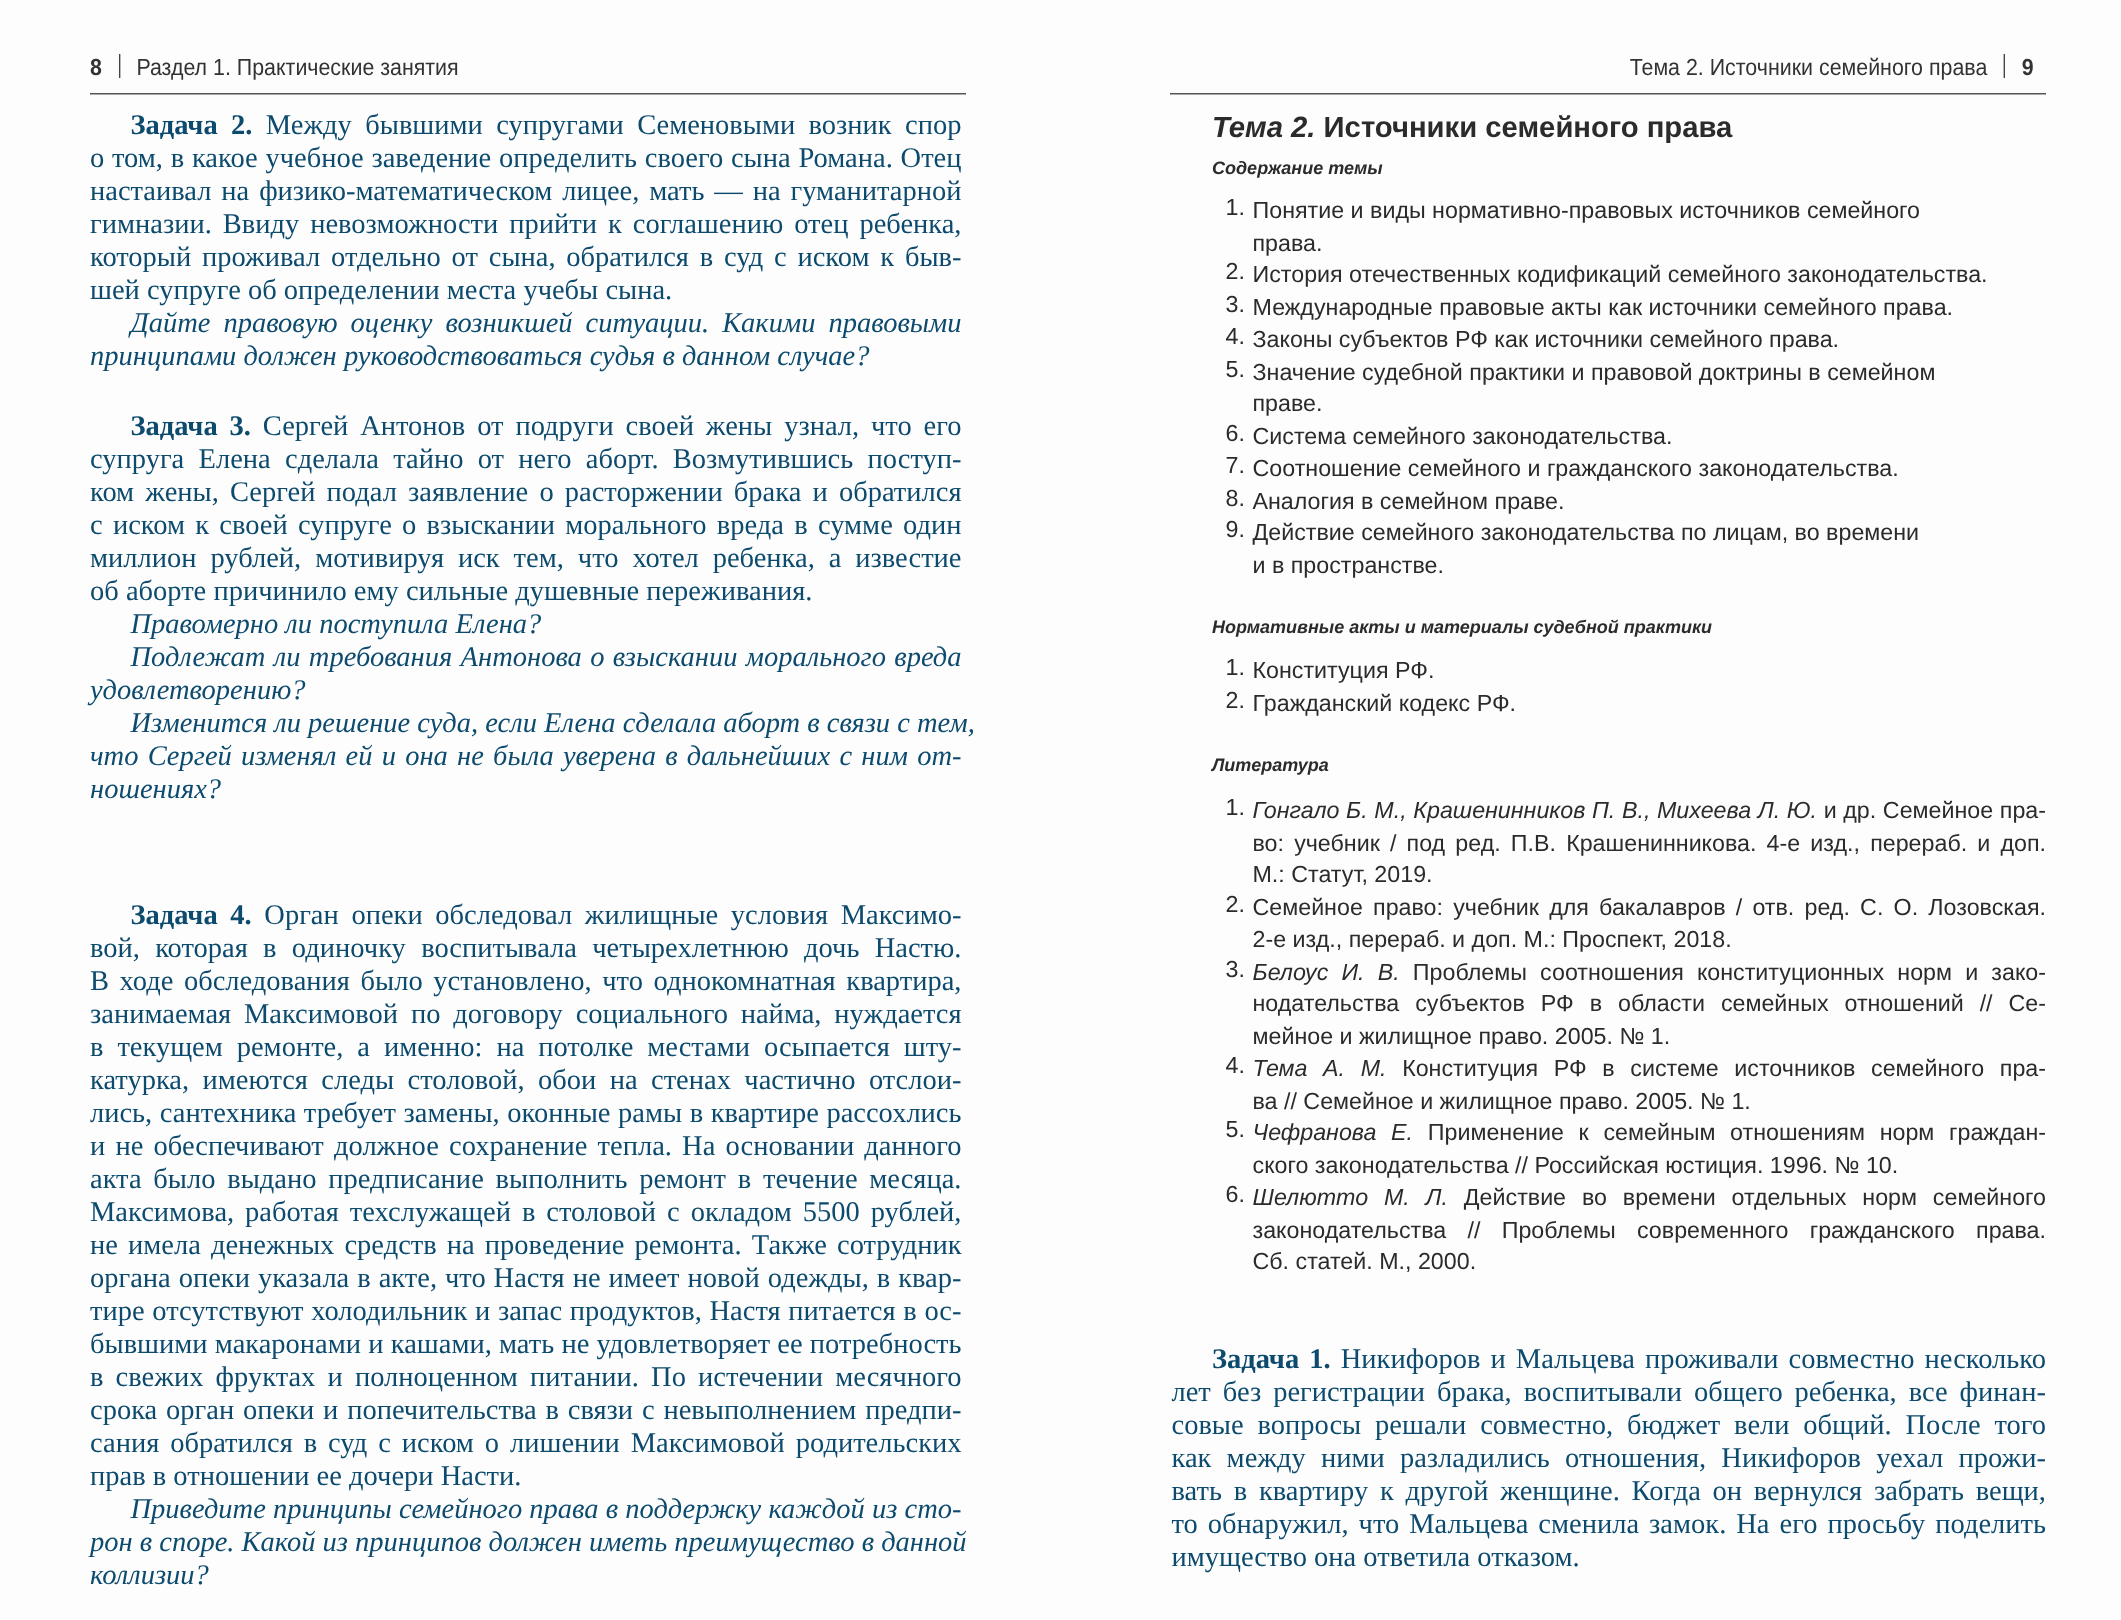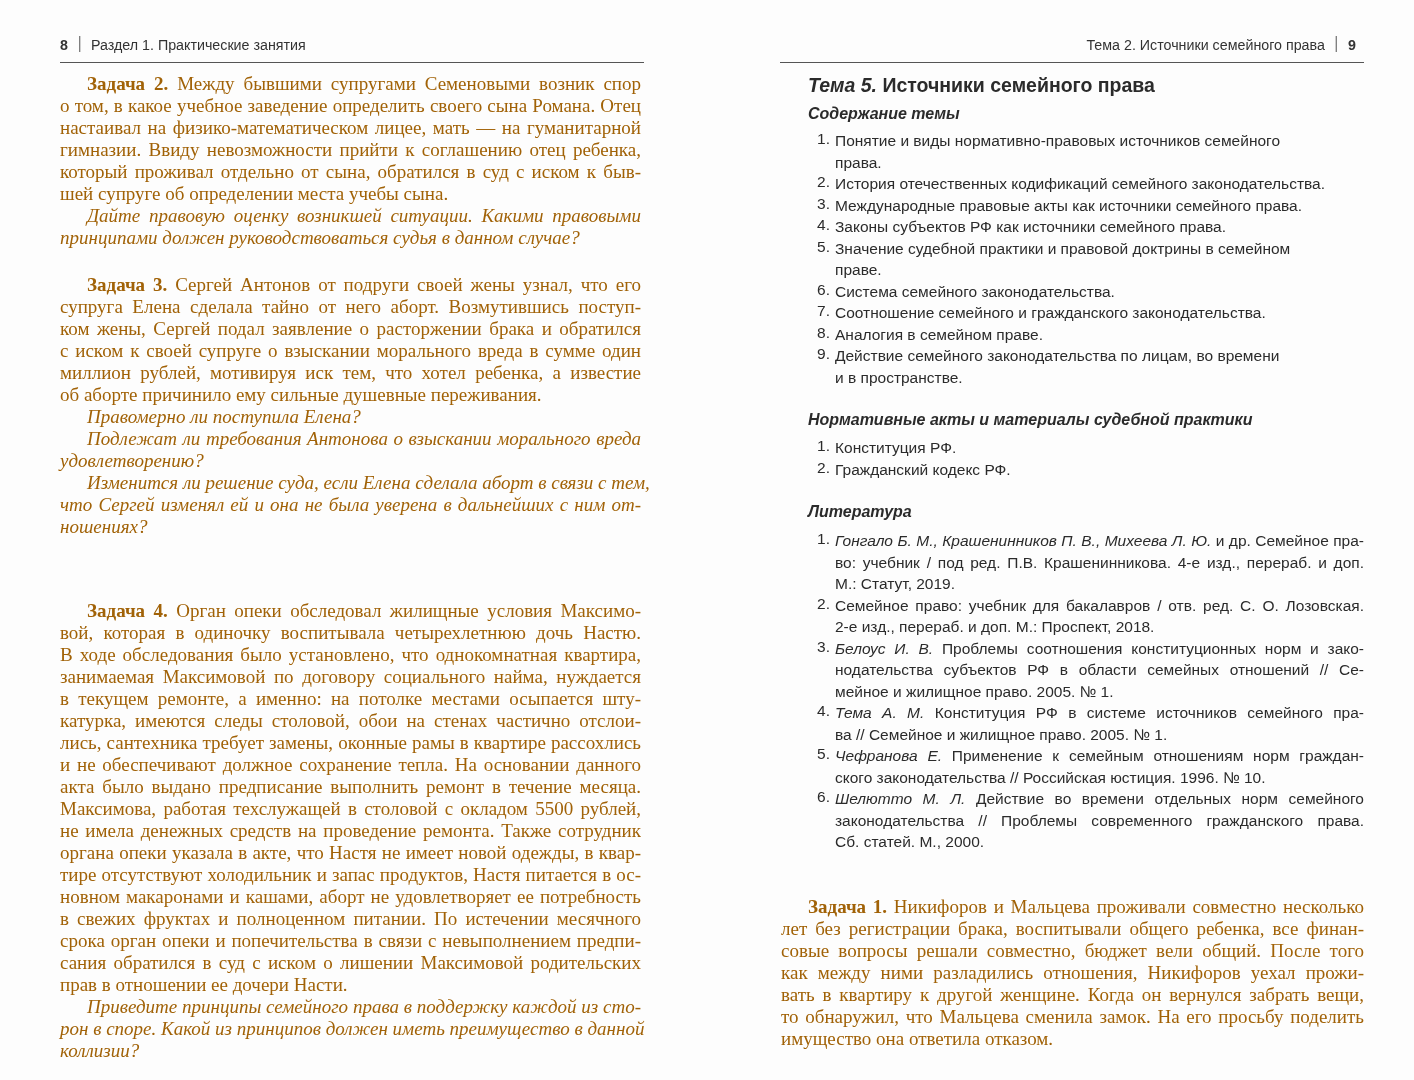--- a/index.html
+++ b/index.html
@@ -18,35 +18,35 @@
   }
   .left-head { left: 60px; }
   .right-head { right: 58px; transform-origin: right top; }
   .running-head .pnum { font-weight: bold; }
   .running-head .sep { display: inline-block; width: 1px; height: 16px; background: #444; vertical-align: -2px; margin: 0 12px; }
   .head-rule { position: absolute; top: 62px; height: 1px; background: #555; }
   .left-rule { left: 60px; width: 584px; }
   .right-rule { left: 780px; width: 584px; }
 
   
-  .serif-block { position: absolute; font-family: "Liberation Serif", serif; font-size: 19px; color: #a16207; }
+  .serif-block { position: absolute; font-family: "Liberation Serif", serif; font-size: 19px; color: #0c4a6e; }
   .serif-block .ln {
     display: block; height: 22px; line-height: 22px; white-space: nowrap;
     text-align: justify; text-align-last: justify;
   }
   .serif-block .ln.last { text-align-last: left; }
   .serif-block .ln.ind { padding-left: 27px; }
   .serif-block .it { font-style: italic; }
   .serif-block b { font-weight: bold; }
 
   
   .sans { position: absolute; font-family: "Liberation Sans", sans-serif; color: #2b2b2b; }
   .topic-title { font-size: 19.5px; font-weight: bold; }
   .topic-title .it { font-style: italic; }
-  .sub-head { font-size: 16px; font-weight: bold; font-style: italic; }
+  .sub-head { font-size: 12px; font-weight: bold; font-style: italic; }
   .olist { font-size: 15.5px; }
   .olist .item { position: relative; padding-left: 27px; }
   .olist .num { position: absolute; left: 0; top: 0; width: 22px; text-align: right; }
   .olist .ln { display: block; height: 21.5px; line-height: 21.5px; white-space: nowrap; }
   .olist .ln.j { text-align: justify; text-align-last: justify; }
   .olist .auth { font-style: italic; }
 </style>
 </head>
 <body>
 
@@ -89,40 +89,40 @@
     <span class="ln">занимаемая Максимовой по договору социального найма, нуждается</span>
     <span class="ln">в текущем ремонте, а именно: на потолке местами осыпается шту-</span>
     <span class="ln">катурка, имеются следы столовой, обои на стенах частично отслои-</span>
     <span class="ln">лись, сантехника требует замены, оконные рамы в квартире рассохлись</span>
     <span class="ln">и не обеспечивают должное сохранение тепла. На основании данного</span>
     <span class="ln">акта было выдано предписание выполнить ремонт в течение месяца.</span>
     <span class="ln">Максимова, работая техслужащей в столовой с окладом 5500 рублей,</span>
     <span class="ln">не имела денежных средств на проведение ремонта. Также сотрудник</span>
     <span class="ln">органа опеки указала в акте, что Настя не имеет новой одежды, в квар-</span>
     <span class="ln">тире отсутствуют холодильник и запас продуктов, Настя питается в ос-</span>
-    <span class="ln">новном макаронами и кашами, аборт не удовлетворяет ее потребность</span>
+    <span class="ln">бывшими макаронами и кашами, мать не удовлетворяет ее потребность</span>
     <span class="ln">в свежих фруктах и полноценном питании. По истечении месячного</span>
     <span class="ln">срока орган опеки и попечительства в связи с невыполнением предпи-</span>
     <span class="ln">сания обратился в суд с иском о лишении Максимовой родительских</span>
     <span class="ln last">прав в отношении ее дочери Насти.</span>
     <span class="ln ind it">Приведите принципы семейного права в поддержку каждой из сто-</span>
     <span class="ln it">рон в споре. Какой из принципов должен иметь преимущество в данной</span>
     <span class="ln it last">коллизии?</span>
   </div>
 </div>
 
 <div class="page page-right">
   <div class="running-head right-head">
     <span>Тема 2. Источники семейного права</span><span class="sep"></span><span class="pnum">9</span>
   </div>
 </div>
 <div class="head-rule right-rule"></div>
 
 <div class="sans topic-title" style="left:808px; top:74px;">
-  <span class="it">Тема 5.</span>&nbsp;<span>Источники семейного права</span>
+  <span class="it">Тема 2.</span>&nbsp;<span>Источники семейного права</span>
 </div>
 
 <div class="sans sub-head" style="left:808px; top:105px;">Содержание темы</div>
 
 <div class="sans olist" style="left:808px; top:130px; width:556px;">
   <div class="item">
       <span class="num">1.</span>
       <span class="ln">Понятие и виды нормативно-правовых источников семейного</span>
       <span class="ln">права.</span>
     </div>

